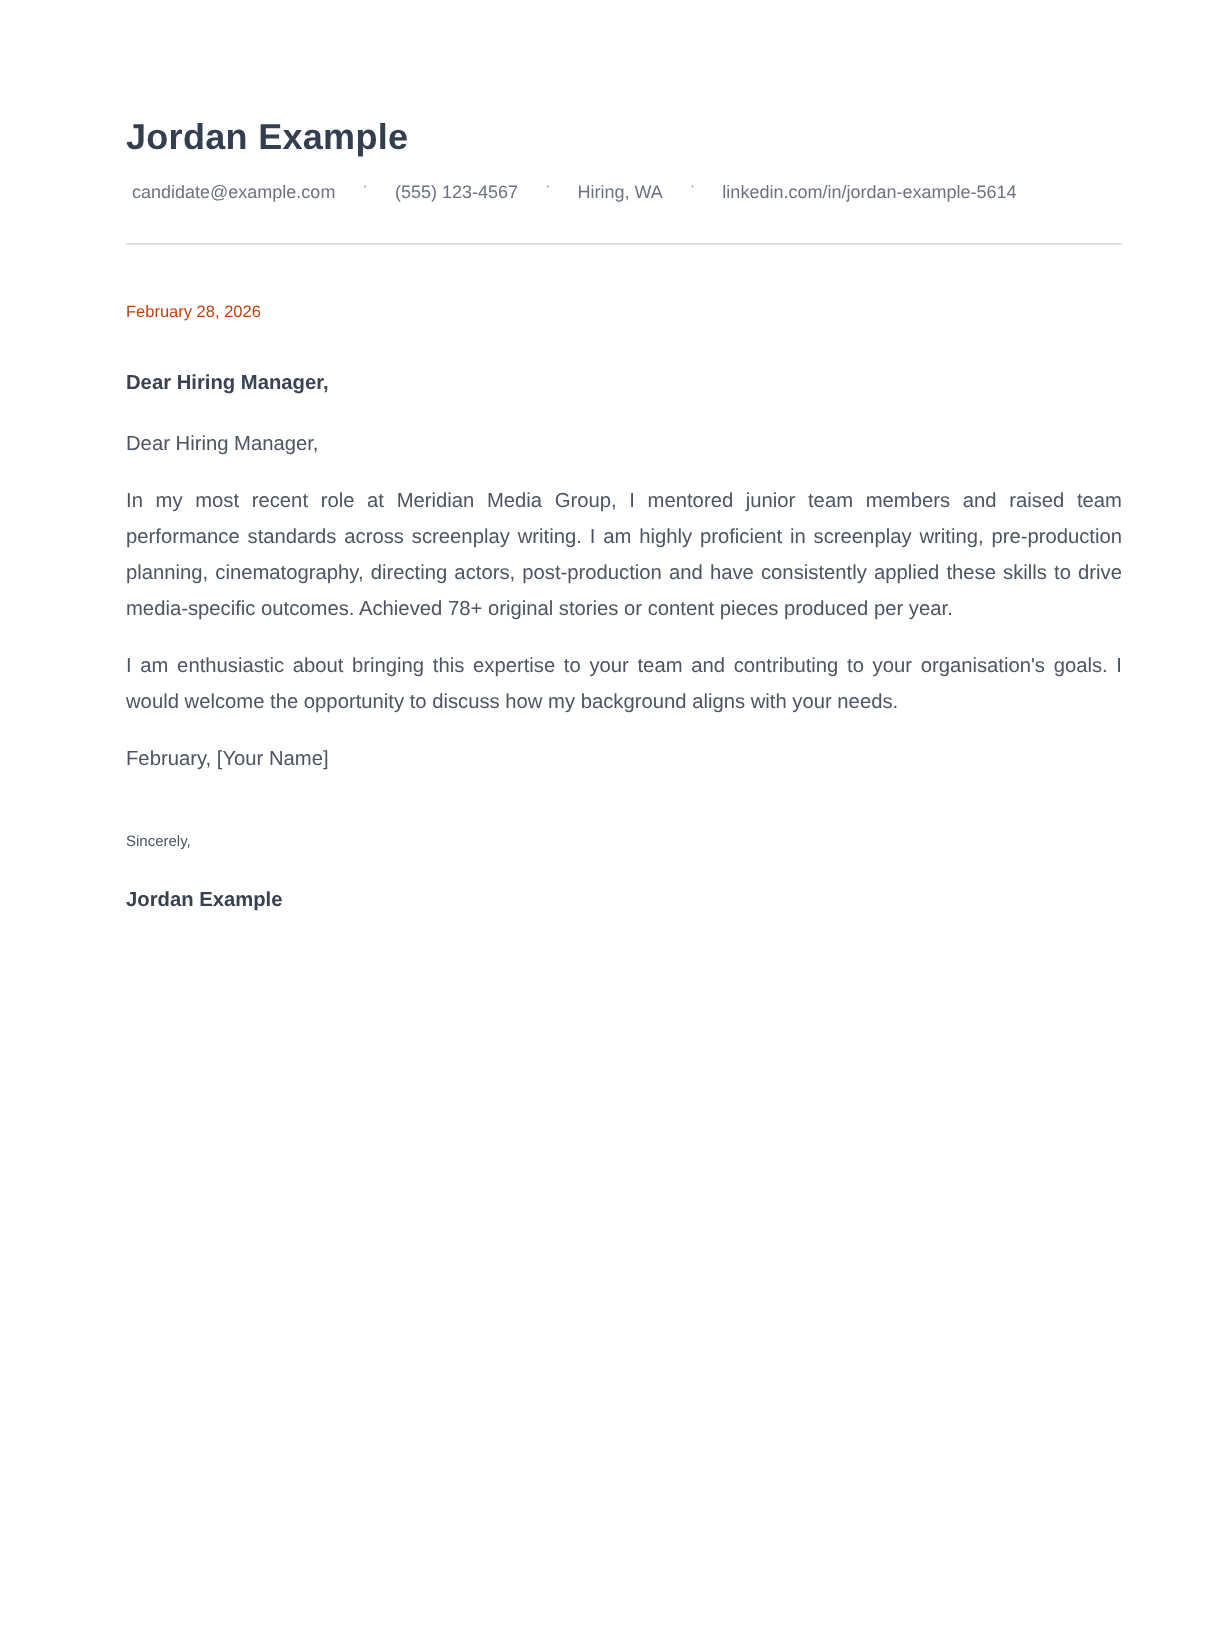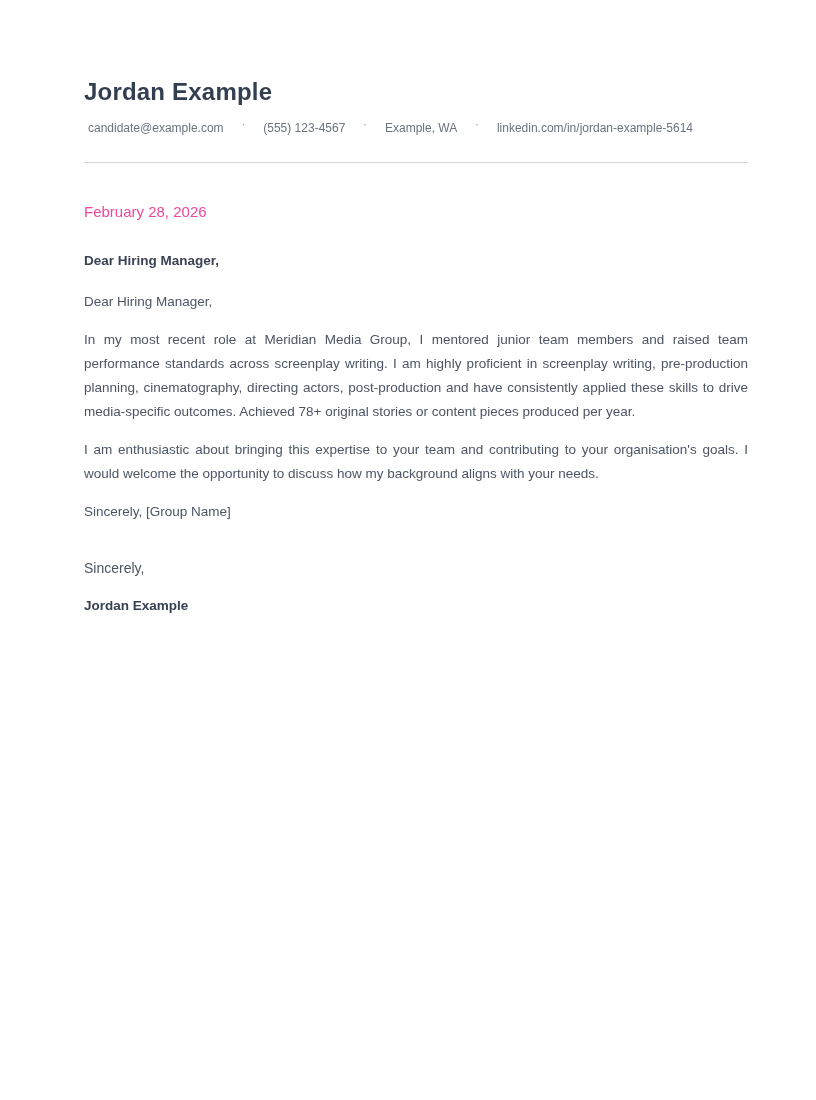--- a/index.html
+++ b/index.html
@@ -38,42 +38,42 @@
     margin: 0 14px;
     font-size: 11px;
   }
   .divider {
     border: none;
     border-top: 1px solid #d2d5da;
     margin-top: 22px;
   }
   .date-line {
     margin-top: 38px;
-    font-size: 15px;
+    font-size: 11px;
     line-height: 1.45;
-    color: #ec4899;
+    color: #c2410c;
   }
   .salutation {
     margin-top: 26px;
     font-size: 13.5px;
     line-height: 24px;
     font-weight: 600;
     color: #3a4354;
   }
   .body-para {
     margin-top: 14px;
     font-size: 13.5px;
     line-height: 24px;
     color: #4b5563;
     text-align: justify;
   }
   .body-para.first-after-salutation { margin-top: 17px; }
   .closing-line {
     margin-top: 32px;
-    font-size: 14px;
+    font-size: 10px;
     line-height: 24px;
     color: #4b5563;
   }
   .signature-name {
     margin-top: 14px;
     font-size: 13.5px;
     line-height: 24px;
     font-weight: 700;
     color: #374151;
   }
@@ -83,37 +83,37 @@
 
 <div class="page">
 
   <h1 class="doc-title">Jordan Example</h1>
 
   <div class="contact-row">
     <span>candidate@example.com</span>
     <span class="contact-sep">·</span>
     <span>(555) 123-4567</span>
     <span class="contact-sep">·</span>
-    <span>Example, WA</span>
+    <span>Hiring, WA</span>
     <span class="contact-sep">·</span>
     <span>linkedin.com/in/jordan-example-5614</span>
   </div>
 
   <hr class="divider">
 
   <div class="date-line">February 28, 2026</div>
 
   <div class="salutation">Dear Hiring Manager,</div>
 
   <p class="body-para first-after-salutation">Dear Hiring Manager,</p>
 
 
   <p class="body-para">In my most recent role at Meridian Media Group, I mentored junior team members and raised team performance standards across screenplay writing. I am highly proficient in screenplay writing, pre-production planning, cinematography, directing actors, post-production and have consistently applied these skills to drive media-specific outcomes. Achieved 78+ original stories or content pieces produced per year.</p>
 
   <p class="body-para">I am enthusiastic about bringing this expertise to your team and contributing to your organisation's goals. I would welcome the opportunity to discuss how my background aligns with your needs.</p>
 
-  <p class="body-para">Sincerely, [Group Name]</p>
+  <p class="body-para">February, [Your Name]</p>
 
   <div class="closing-line">Sincerely,</div>
 
   <div class="signature-name">Jordan Example</div>
 
 </div>
 
 </body></html>

